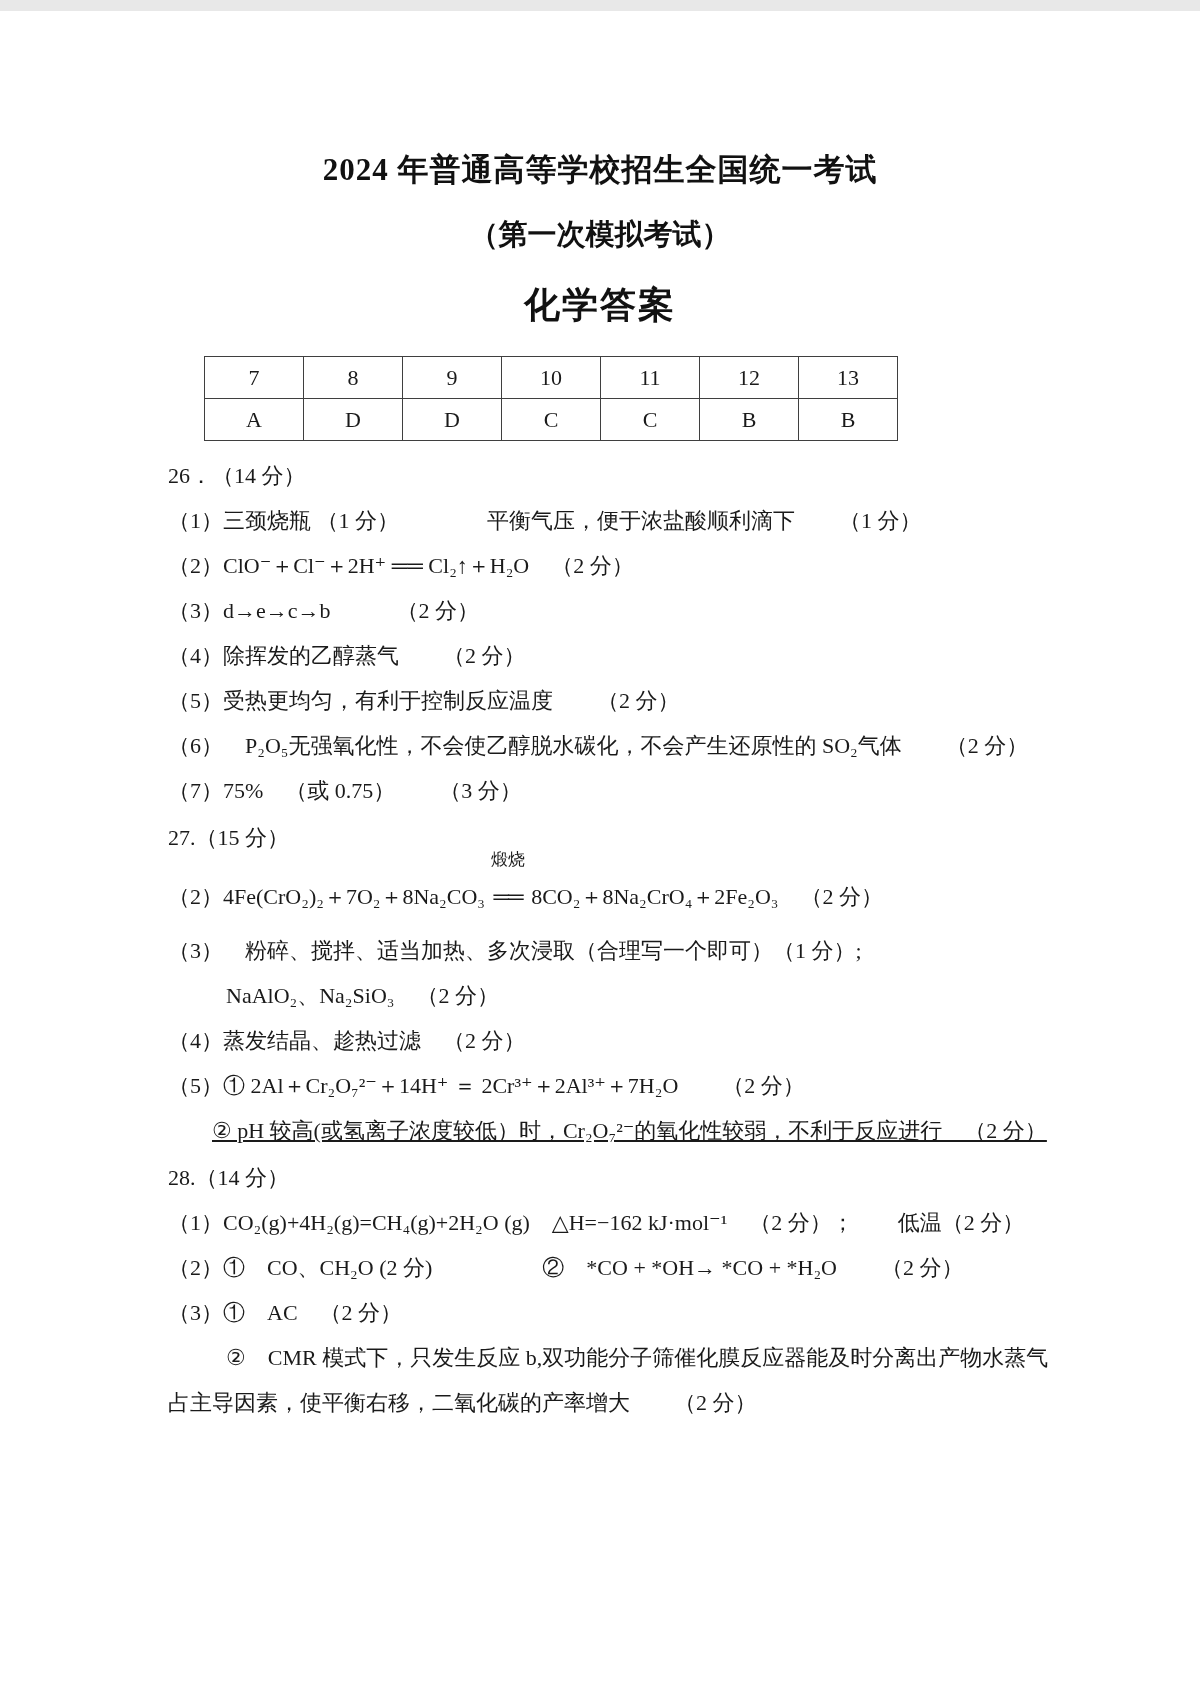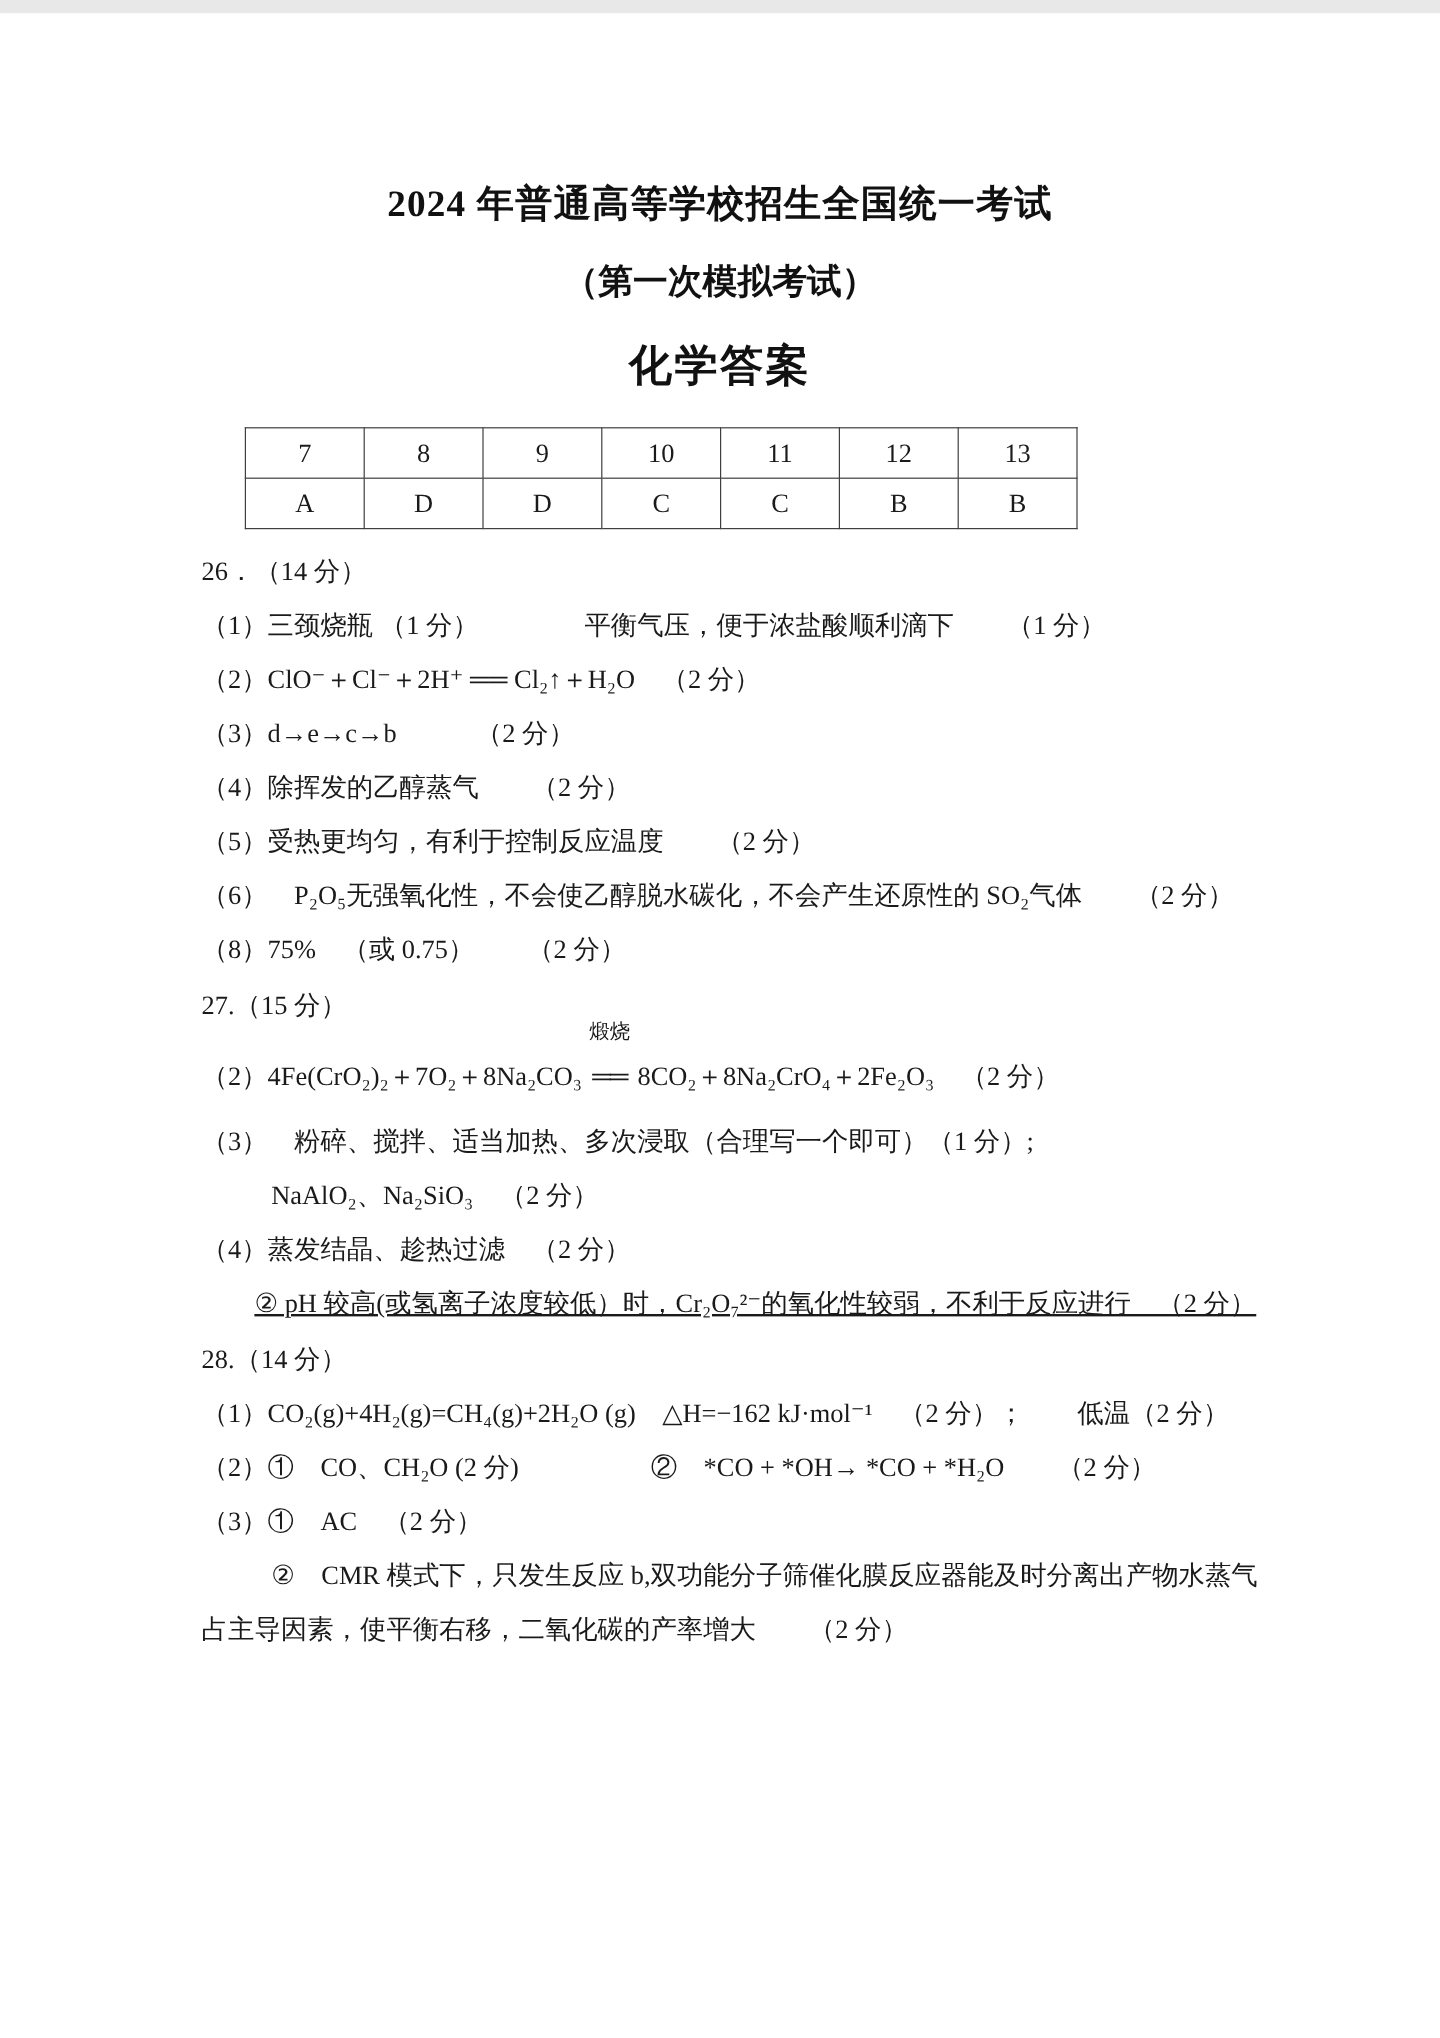--- a/index.html
+++ b/index.html
@@ -99,29 +99,30 @@
     </table>
 
     <section>
       <div class="line qnum">26．（14 分）</div>
       <div class="line">（1）三颈烧瓶 （1 分）　　　　平衡气压，便于浓盐酸顺利滴下　　（1 分）</div>
       <div class="line">（2）ClO⁻＋Cl⁻＋2H⁺ ══ Cl₂↑＋H₂O　（2 分）</div>
       <div class="line">（3）d→e→c→b　　　（2 分）</div>
       <div class="line">（4）除挥发的乙醇蒸气　　（2 分）</div>
       <div class="line">（5）受热更均匀，有利于控制反应温度　　（2 分）</div>
       <div class="line">（6）　P₂O₅无强氧化性，不会使乙醇脱水碳化，不会产生还原性的 SO₂气体　　（2 分）</div>
-      <div class="line">（8）75%　（或 0.75）　　（2 分）</div>
+      <div class="line">（7）75%　（或 0.75）　　（3 分）</div>
     </section>
 
     <section>
       <div class="line qnum">27.（15 分）</div>
       <div class="line eqline"><span>（2）4Fe(CrO₂)₂＋7O₂＋8Na₂CO₃ </span><span class="eqwrap"><span class="cond">煅烧</span><span class="eqsym">══</span></span><span> 8CO₂＋8Na₂CrO₄＋2Fe₂O₃　（2 分）</span></div>
       <div class="line">（3）　粉碎、搅拌、适当加热、多次浸取（合理写一个即可）（1 分）;</div>
       <div class="line indent-b">NaAlO₂、Na₂SiO₃　（2 分）</div>
       <div class="line">（4）蒸发结晶、趁热过滤　（2 分）</div>
+      <div class="line">（5）① 2Al＋Cr₂O₇²⁻＋14H⁺ ＝ 2Cr³⁺＋2Al³⁺＋7H₂O　　（2 分）</div>
       <div class="line indent-a">② pH 较高(或氢离子浓度较低）时，Cr₂O₇²⁻的氧化性较弱，不利于反应进行　（2 分）</div>
     </section>
 
     <section>
       <div class="line qnum">28.（14 分）</div>
       <div class="line">（1）CO₂(g)+4H₂(g)=CH₄(g)+2H₂O (g)　△H=−162 kJ·mol⁻¹　（2 分）；　　低温（2 分）</div>
       <div class="line">（2）①　CO、CH₂O (2 分)　　　　　②　*CO + *OH→ *CO + *H₂O　　（2 分）</div>
       <div class="line">（3）①　AC　（2 分）</div>
       <div class="line indent-b">②　CMR 模式下，只发生反应 b,双功能分子筛催化膜反应器能及时分离出产物水蒸气</div>
       <div class="line">占主导因素，使平衡右移，二氧化碳的产率增大　　（2 分）</div>

